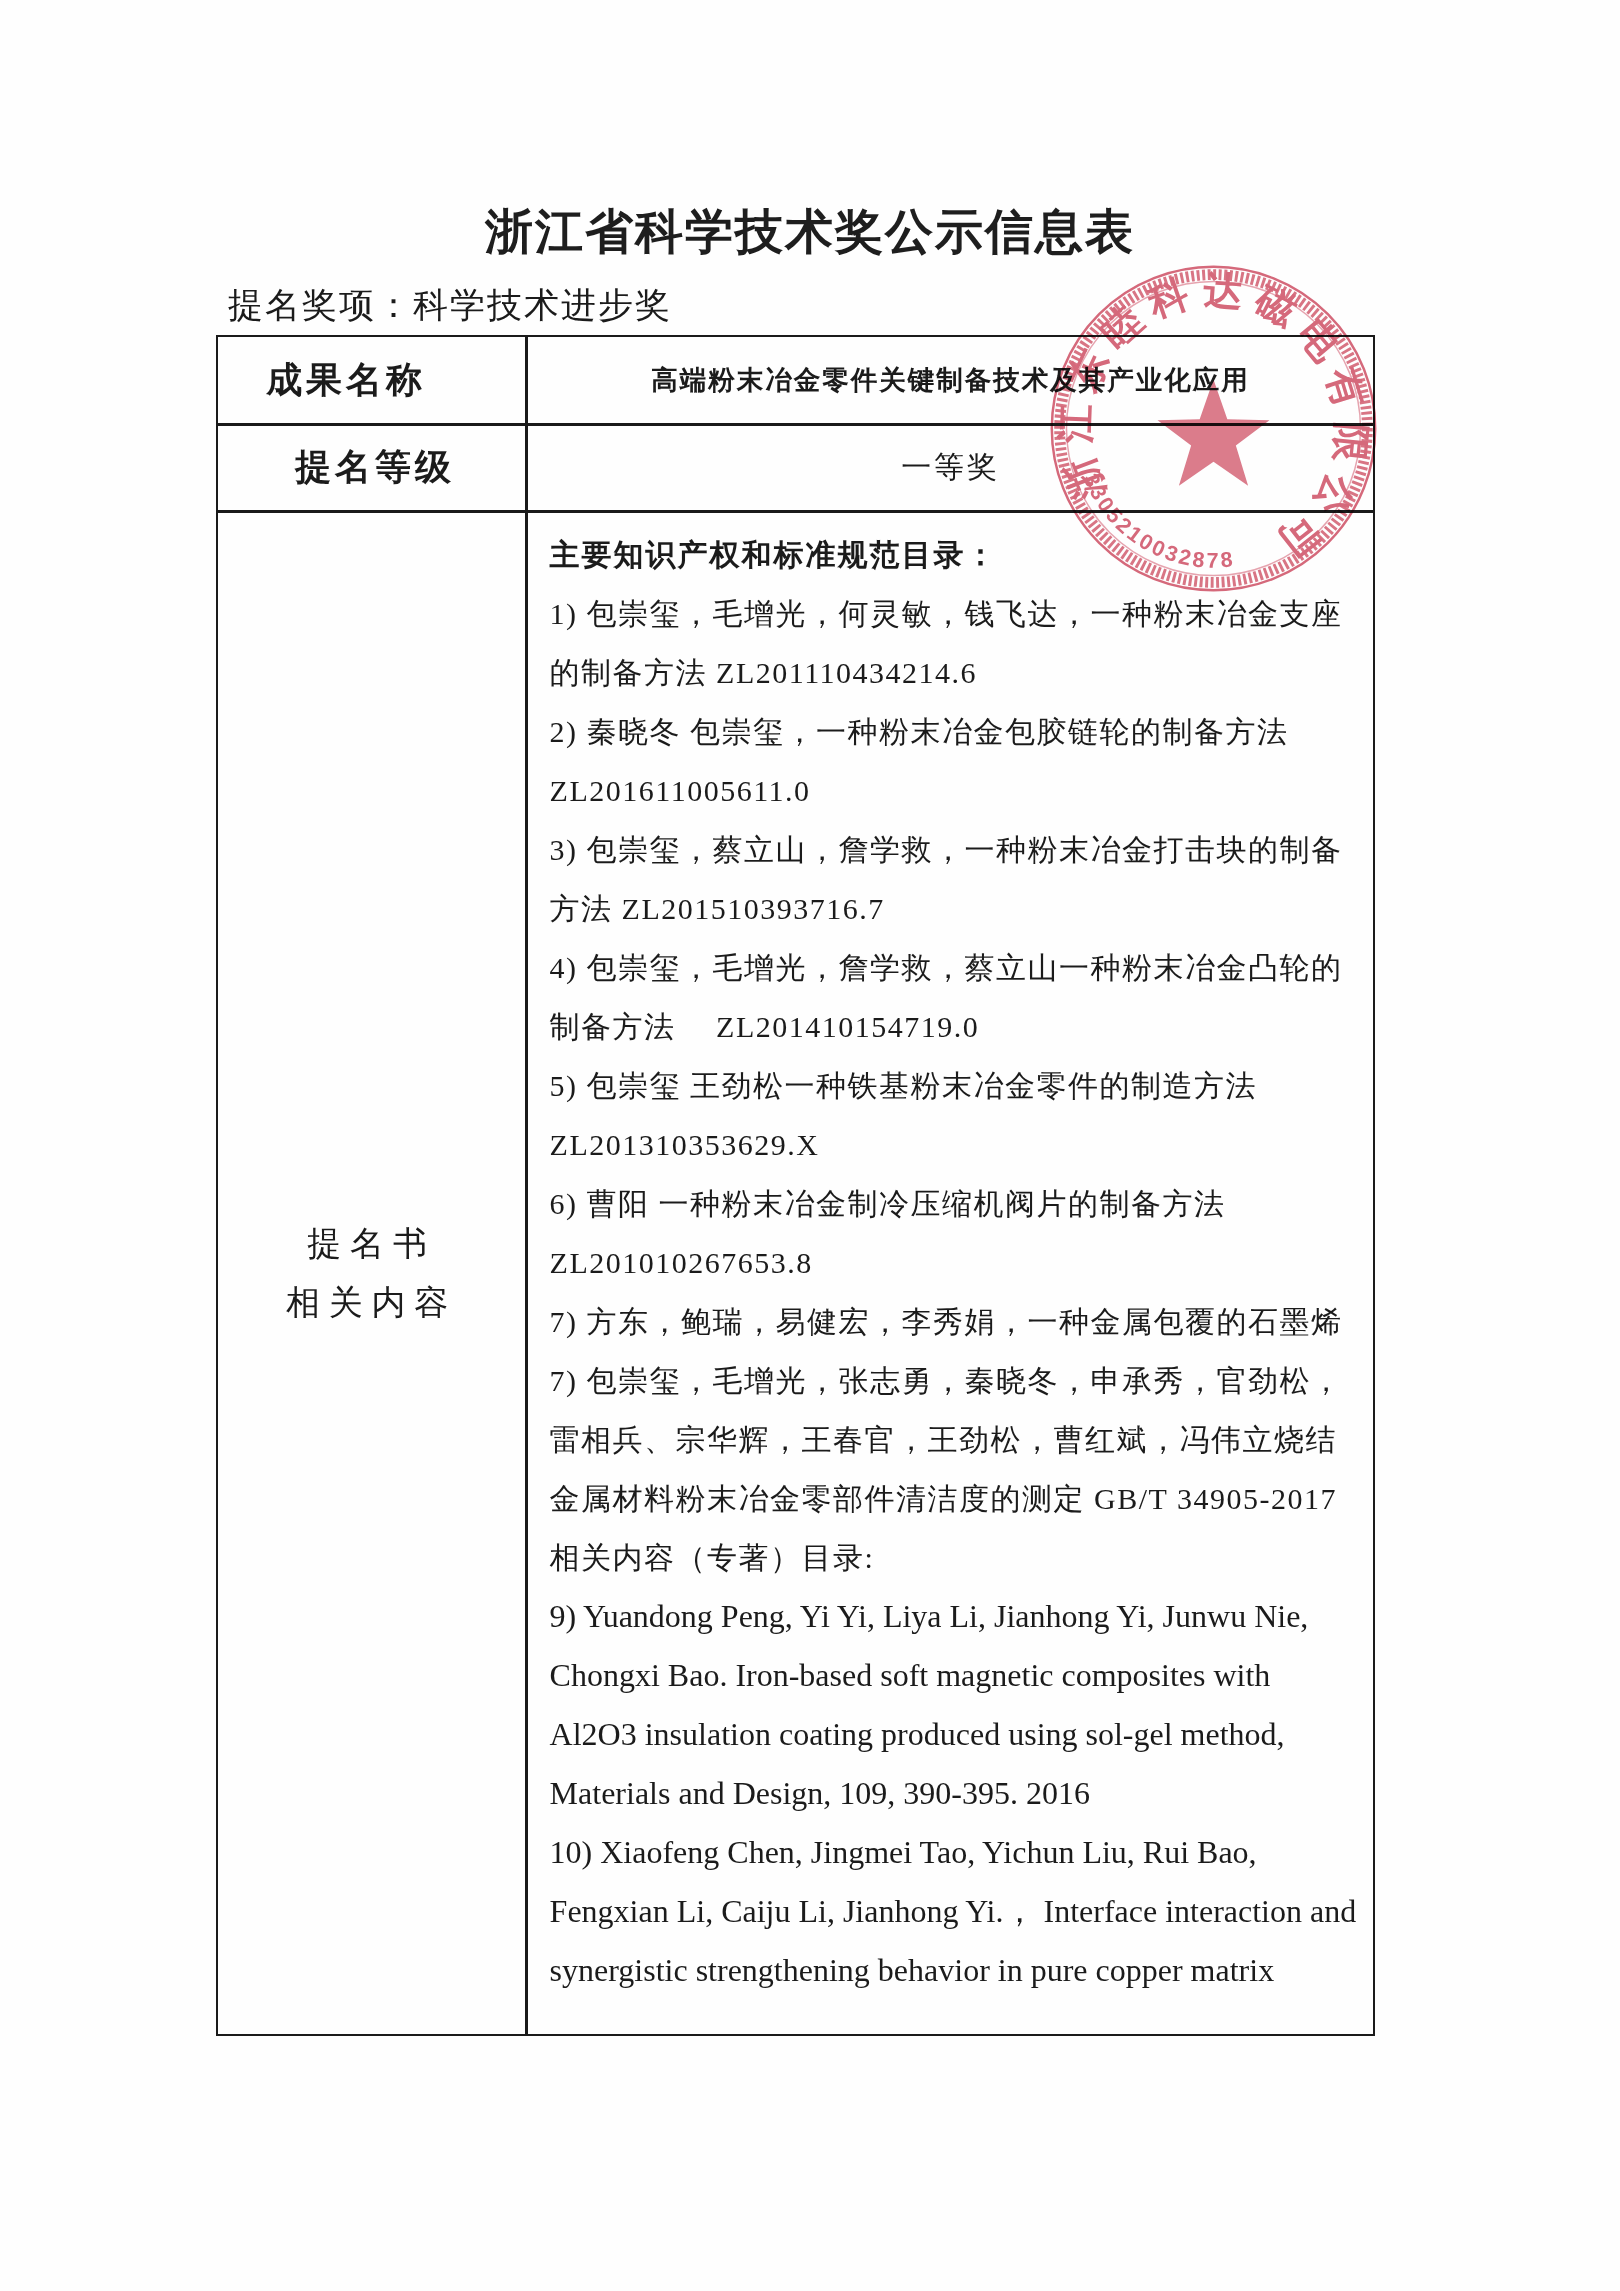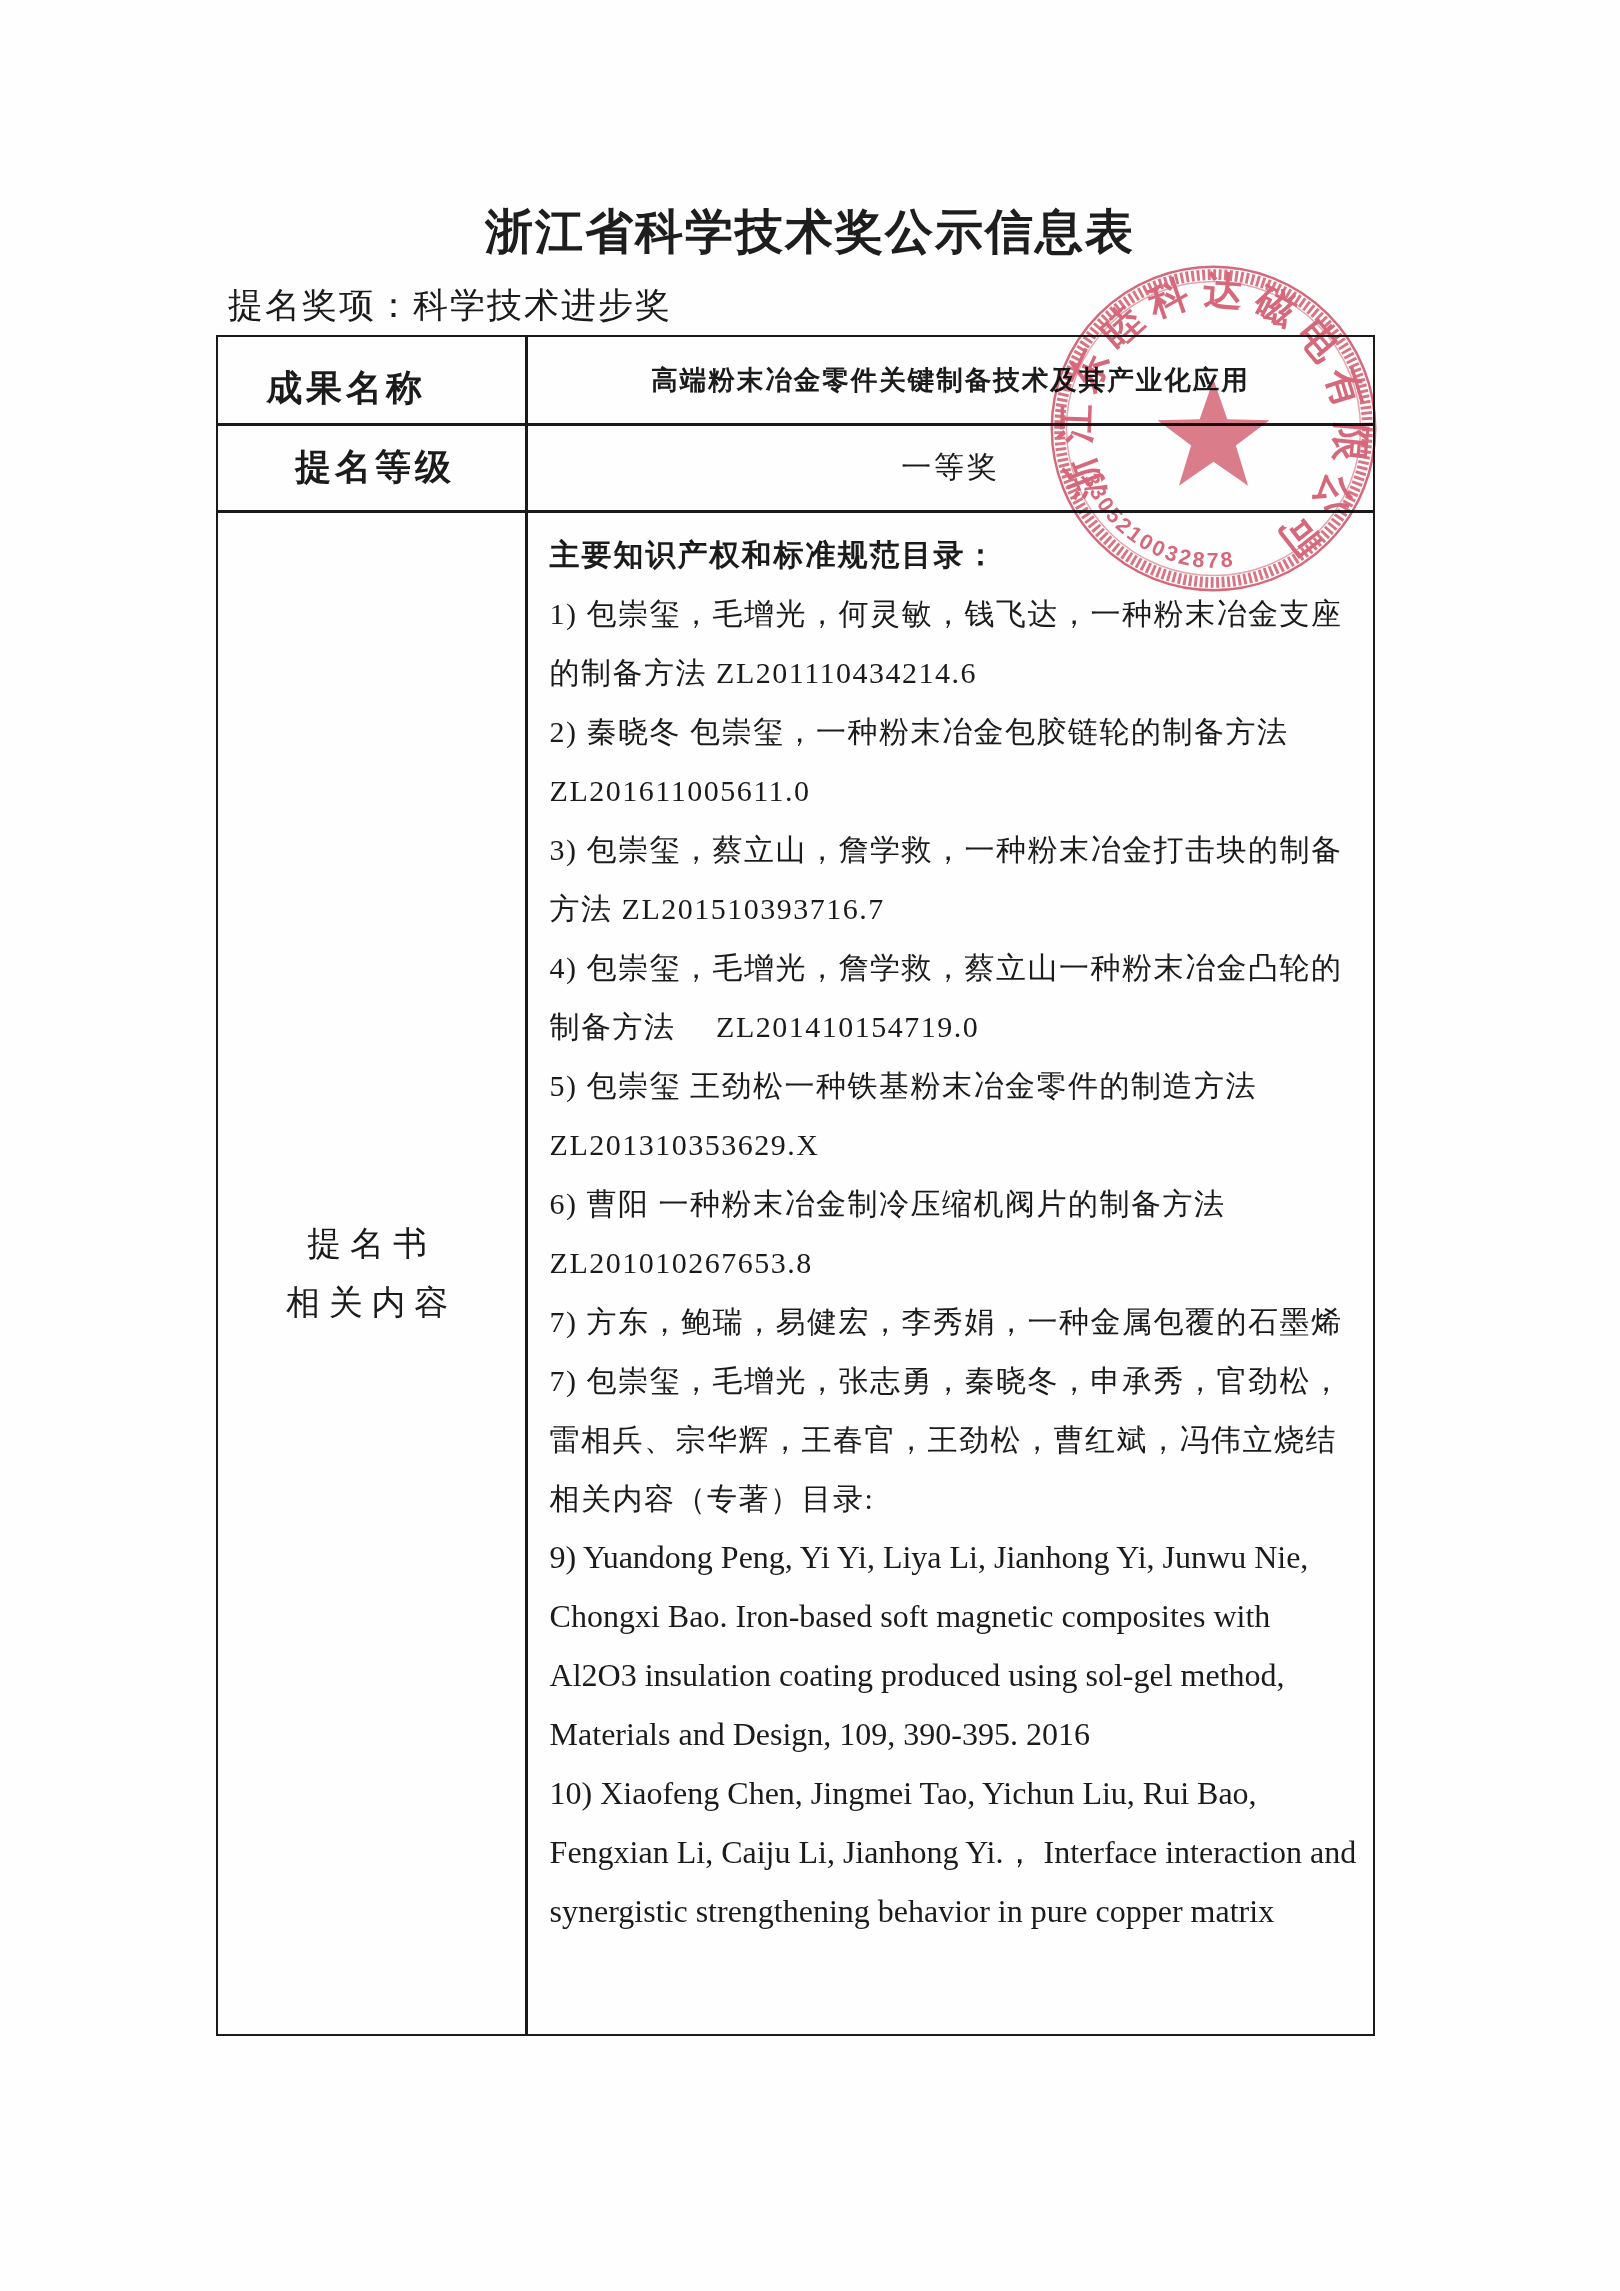--- a/index.html
+++ b/index.html
@@ -24,21 +24,21 @@
     font-size:35px;letter-spacing:2px;white-space:nowrap;
   }
   
   .tbl{
     position:absolute;left:216px;top:335px;width:1159px;height:1701px;
     border:2.9px solid #1a1a1a;box-sizing:border-box;
   }
   .hline{position:absolute;left:0;right:0;height:2.9px;background:#1a1a1a;}
   .vline{position:absolute;top:0;bottom:0;width:2.9px;background:#1a1a1a;left:307px;}
   .cell{position:absolute;box-sizing:border-box;display:flex;align-items:center;justify-content:center;}
-  .c-l1{left:0;top:8px;width:256px;height:86px;}
+  .c-l1{left:0;top:0;width:256px;height:86px;}
   .c-v1{left:310px;top:0;right:0;height:86px;}
   .c-l2{left:0;top:89px;width:314px;height:83px;}
   .c-v2{left:310px;top:89px;right:0;height:83px;}
   .c-l3{left:0;top:175px;width:307px;bottom:0;flex-direction:column;}
   .c-v3{left:310px;top:175px;right:0;bottom:0;display:block;padding:12.7px 17.6px 0 21.6px;overflow:hidden;}
   .row-label{font-weight:bold;font-size:36px;letter-spacing:3.9px;white-space:nowrap;}
   .row-label-light{font-weight:normal;font-size:34px;letter-spacing:8.8px;line-height:59px;white-space:nowrap;}
   .v1-text{font-size:26.5px;letter-spacing:2px;white-space:nowrap;font-weight:bold;}
   .v2-text{font-size:30px;letter-spacing:2.9px;}
   
@@ -96,20 +96,21 @@
       <div class="ln">方法 ZL201510393716.7</div>
       <div class="ln">4) 包崇玺，毛增光，詹学救，蔡立山一种粉末冶金凸轮的</div>
       <div class="ln">制备方法　 ZL201410154719.0</div>
       <div class="ln">5) 包崇玺 王劲松一种铁基粉末冶金零件的制造方法</div>
       <div class="ln">ZL201310353629.X</div>
       <div class="ln">6) 曹阳 一种粉末冶金制冷压缩机阀片的制备方法</div>
       <div class="ln">ZL201010267653.8</div>
       <div class="ln">7) 方东，鲍瑞，易健宏，李秀娟，一种金属包覆的石墨烯</div>
       <div class="ln">7) 包崇玺，毛增光，张志勇，秦晓冬，申承秀，官劲松，</div>
       <div class="ln">雷相兵、宗华辉，王春官，王劲松，曹红斌，冯伟立烧结</div>
+      <div class="ln">金属材料粉末冶金零部件清洁度的测定 GB/T 34905-2017</div>
       <div class="ln">相关内容（专著）目录:</div>
       <div class="ln en">9) Yuandong Peng, Yi Yi, Liya Li, Jianhong Yi, Junwu Nie,</div>
       <div class="ln en">Chongxi Bao. Iron-based soft magnetic composites with</div>
       <div class="ln en">Al2O3 insulation coating produced using sol-gel method,</div>
       <div class="ln en">Materials and Design, 109, 390-395. 2016</div>
       <div class="ln en">10) Xiaofeng Chen, Jingmei Tao, Yichun Liu, Rui Bao,</div>
       <div class="ln en">Fengxian Li, Caiju Li, Jianhong Yi.，  Interface interaction and</div>
       <div class="ln en">synergistic strengthening behavior in pure copper matrix</div>
     </div>
   </div>

